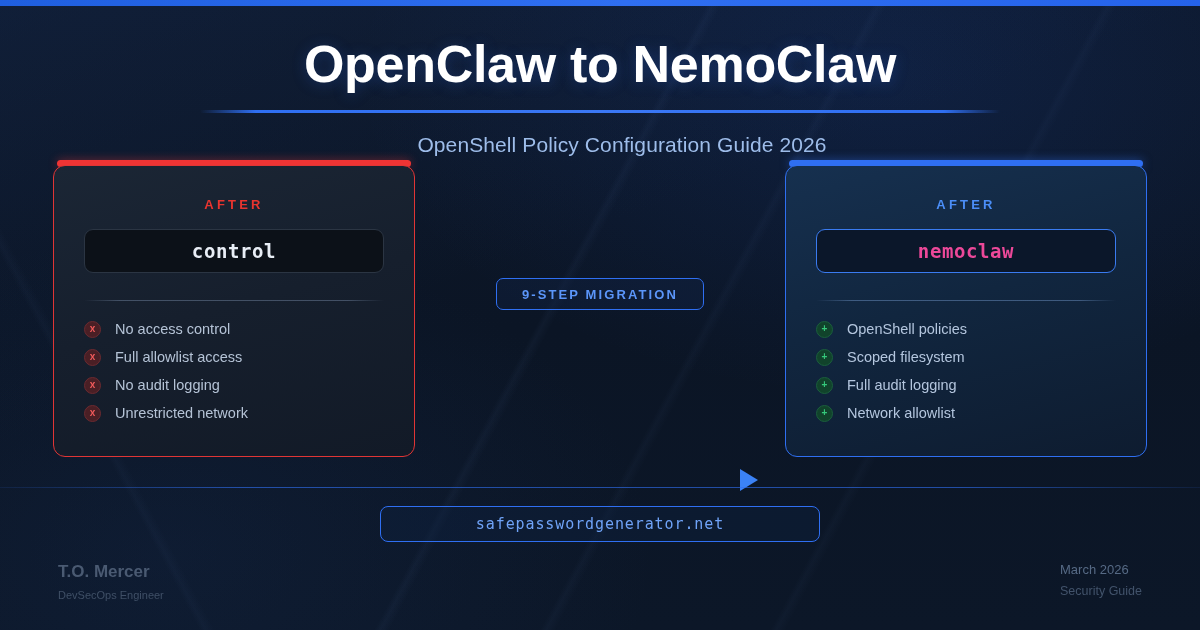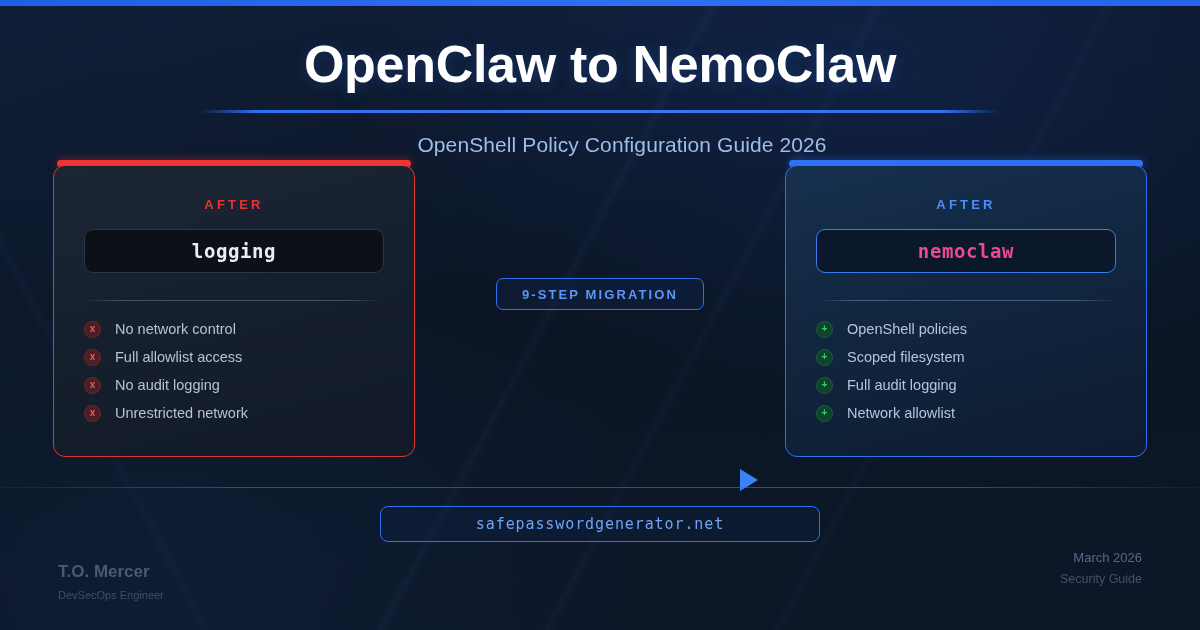--- a/index.html
+++ b/index.html
@@ -117,21 +117,21 @@
     position:absolute; left:380px; top:506px; width:440px; height:36px;
     border:1px solid #2f6ff2; border-radius:8px; background:rgba(16,34,66,.34);
     display:flex; align-items:center; justify-content:center;
     font-family:"DejaVu Sans Mono","Liberation Mono",monospace;
     font-size:15px; letter-spacing:.9px; color:#6fa3f8;
   }
 
   #byline { position:absolute; left:58px; top:562px; }
   #byline .name { font-size:17px; font-weight:bold; color:#4a5a72; }
   #byline .role { font-size:11px; color:#3f4f66; margin-top:7px; }
-  #meta { position:absolute; right:58px; top:550px; text-align:right; }
+  #meta { position:absolute; right:58px; top:562px; }
   #meta .date { font-size:13px; color:#566a85; }
   #meta .kind { font-size:12.5px; color:#42536b; margin-top:7px; }
 </style>
 </head>
 <body>
 
 <div id="bg-base"></div>
 <div id="bg-streaks"></div>
 <div id="top-bar"></div>
 
@@ -140,26 +140,26 @@
   <div id="title-rule"></div>
   <div id="subtitle">OpenShell Policy Configuration Guide 2026</div>
 </div>
 
 <div id="compare">
 
   <div class="card" id="card-before">
     <div class="card-accent"></div>
     <div class="card-body">
       <div class="card-label">AFTER</div>
-      <div class="code-pill">logging</div>
+      <div class="code-pill">control</div>
       <div class="divider"></div>
       <div class="feature-list">
         <div class="feature-row">
           <span class="badge badge-neg">x</span>
-          <span class="feature-text">No network control</span>
+          <span class="feature-text">No access control</span>
         </div>
         <div class="feature-row">
           <span class="badge badge-neg">x</span>
           <span class="feature-text">Full allowlist access</span>
         </div>
         <div class="feature-row">
           <span class="badge badge-neg">x</span>
           <span class="feature-text">No audit logging</span>
         </div>
         <div class="feature-row">

